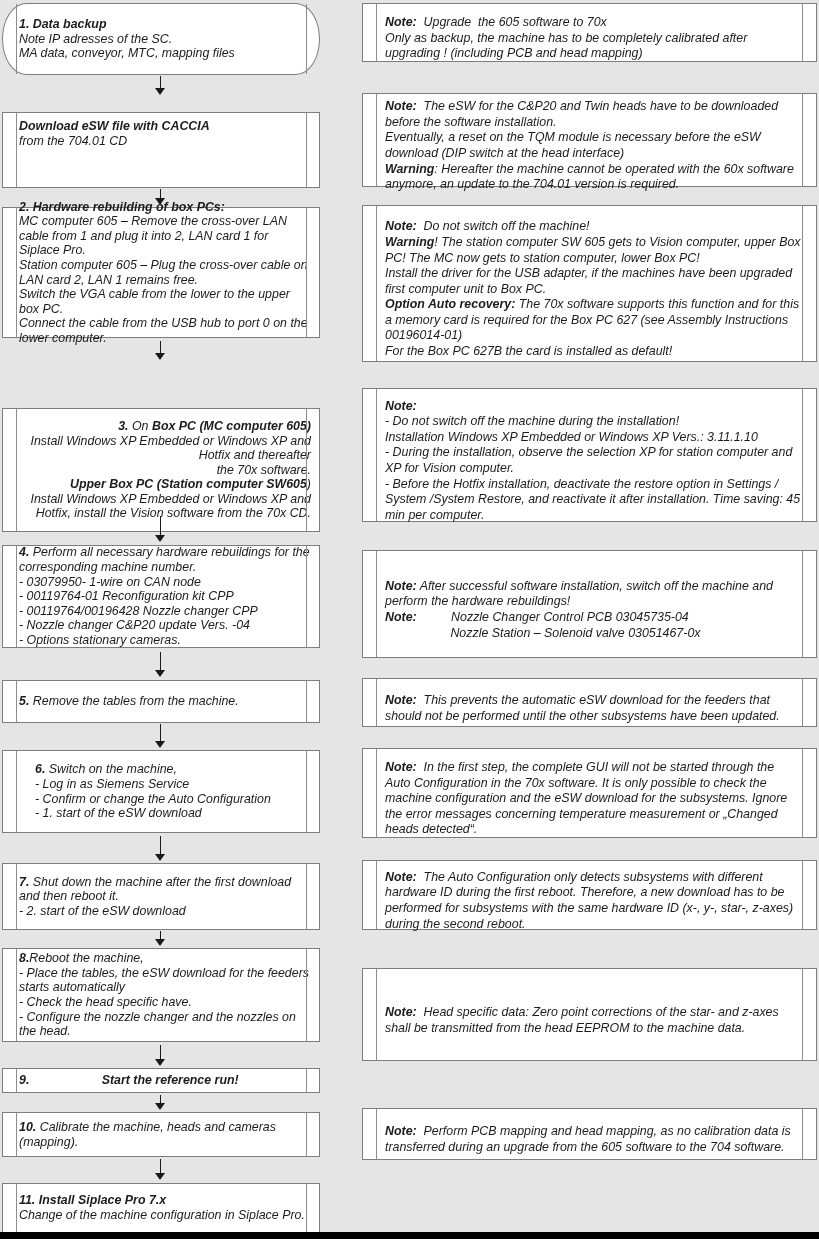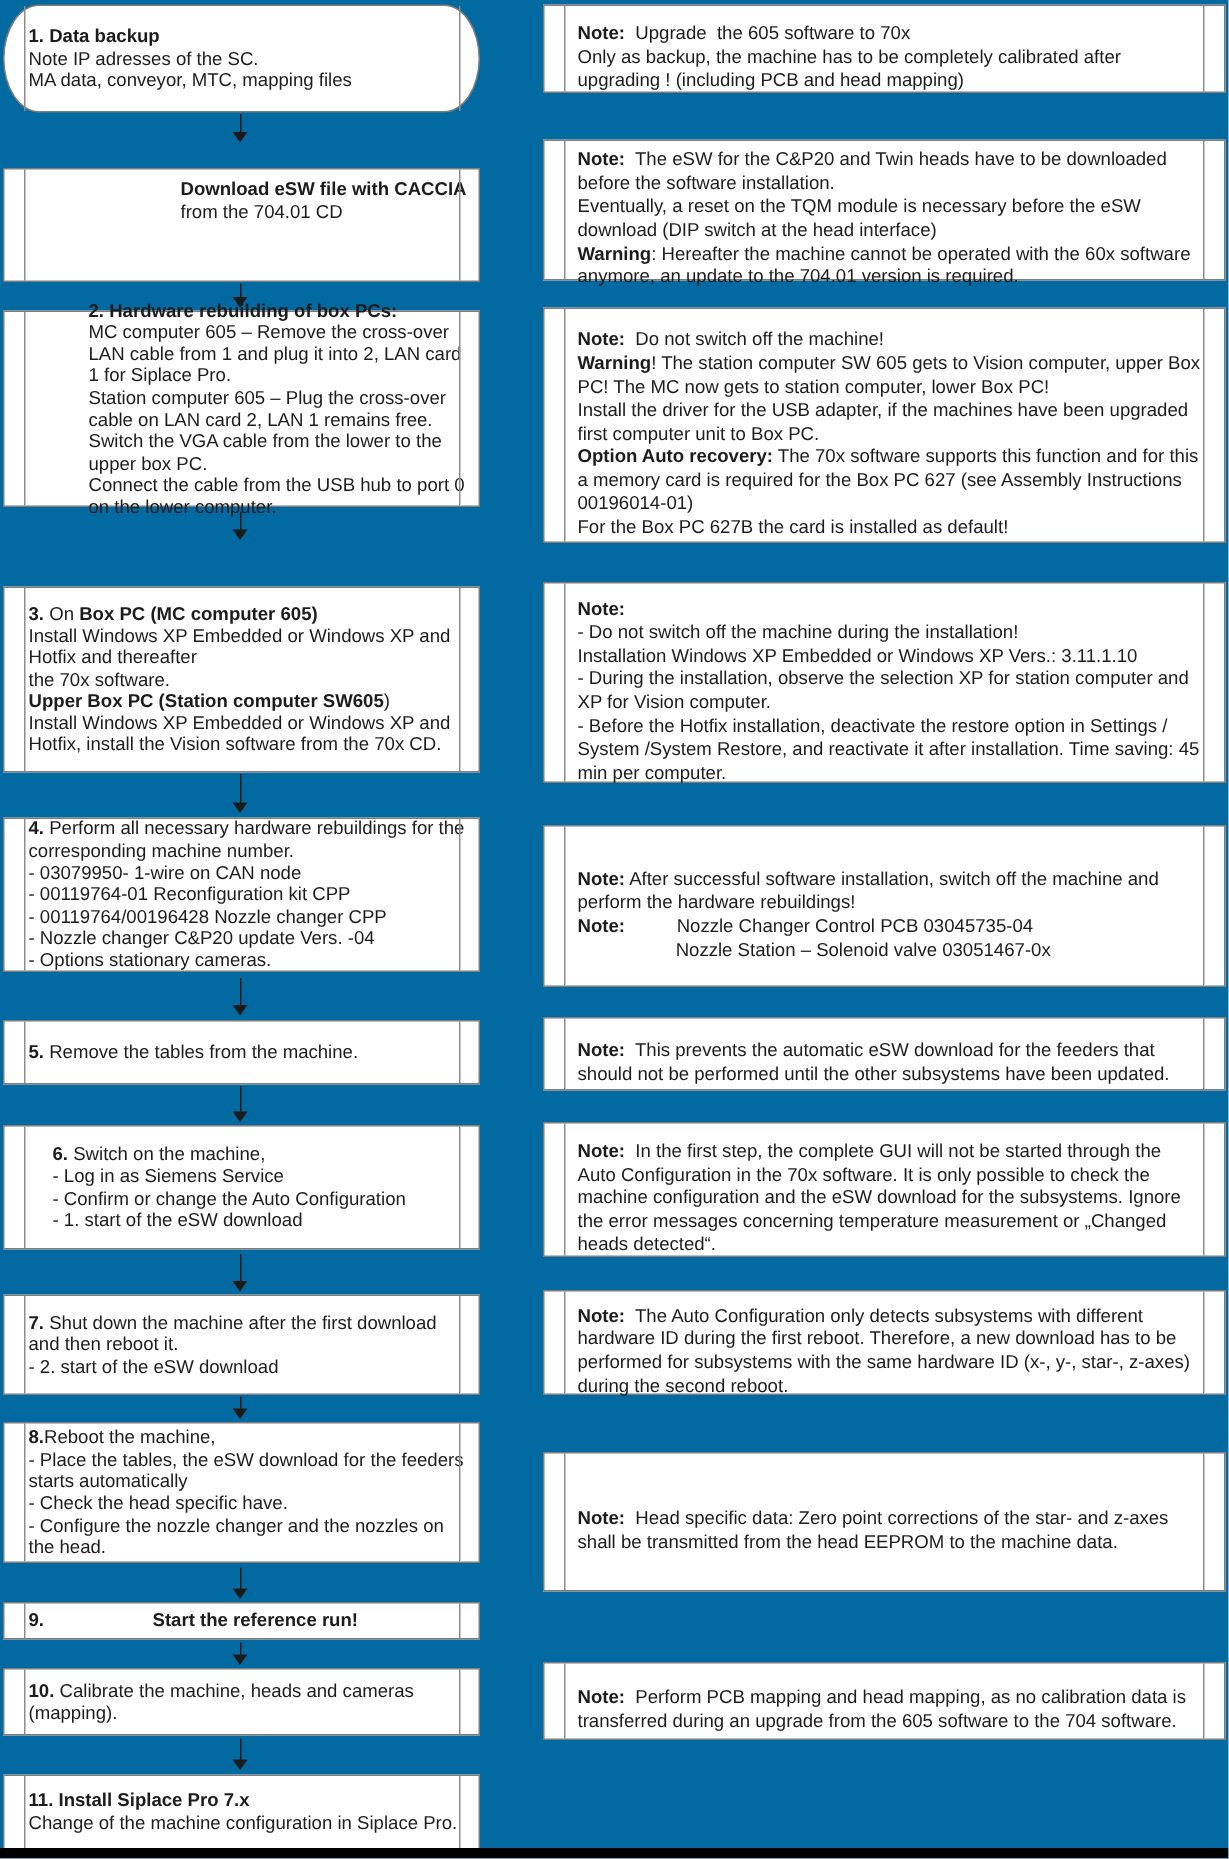--- a/index.html
+++ b/index.html
@@ -1,25 +1,25 @@
 <!DOCTYPE html>
 <html><head>
 <meta charset="utf-8">
 <style>
   html,body{margin:0;padding:0;background:#fff;}
   #page{
-    position:relative;width:819px;height:1239px;background:#0369a1;overflow:hidden;
-    font-family:"Liberation Sans","DejaVu Sans",sans-serif;color:#1c1c1c;
+    position:relative;width:819px;height:1239px;background:#e5e5e5;overflow:hidden;
+    font-family:"Liberation Sans","DejaVu Sans",sans-serif;color:#1c1c1c;font-style:italic;
   }
   .box{
     position:absolute;box-sizing:border-box;background:#fff;
     border:1px solid #7d7d7d;
     display:flex;flex-direction:column;justify-content:center;
   }
-  .box.vtop{justify-content:flex-start;align-items:flex-end;}
+  .box.vtop{justify-content:flex-start;}
   .bar{position:absolute;top:0;bottom:0;width:0;border-left:1px solid #8d8d8d;}
   .step{left:2px;width:318px;font-size:12.4px;line-height:14.6px;}
   .step .bar.l{left:13px}
   .step .bar.r{right:12px}
   .step .content{padding:3px 8px 3px 16px;}
   .step.rounded{border-radius:24px / 50%;}
   .note{left:362px;width:455px;font-size:12.4px;line-height:15.6px;}
   .note .bar.l{left:13px}
   .note .bar.r{right:13px}
   .note .content{padding:3px 15px 3px 22px;margin-top:12px;}
@@ -51,32 +51,32 @@
         </div>
       </div>
       <div class="box step vtop" style="top: 112px; height: 76px;">
         <div class="bar l"></div>
         <div class="bar r"></div>
         <div class="content" style="padding-top: 6px;">
           <div class="line"><span class="seg b">Download eSW file with CACCIA</span></div>
           <div class="line"><span class="seg">from the 704.01 CD</span></div>
         </div>
       </div>
-      <div class="box step" style="top: 207px; height: 131px; padding-left: 40px;">
+      <div class="box step" style="top: 207px; height: 131px;">
         <div class="bar l"></div>
         <div class="bar r"></div>
         <div class="content">
           <div class="line"><span class="seg b">2. Hardware rebuilding of box PCs:</span></div>
           <div class="line"><span class="seg">MC computer 605 – Remove the cross-over LAN cable from 1 and plug it into 2, LAN card 1 for Siplace Pro.</span></div>
           <div class="line"><span class="seg">Station computer 605 – Plug the cross-over cable on LAN card 2, LAN 1 remains free.</span></div>
           <div class="line"><span class="seg">Switch the VGA cable from the lower to the upper box PC.</span></div>
           <div class="line"><span class="seg">Connect the cable from the USB hub to port 0 on the lower computer.</span></div>
         </div>
       </div>
-      <div class="box step" style="top: 391px; height: 124px;">
+      <div class="box step" style="top: 408px; height: 124px; text-align: right;">
         <div class="bar l"></div>
         <div class="bar r"></div>
         <div class="content">
           <div class="line"><span class="seg b">3.</span><span class="seg"> On </span><span class="seg b">Box PC (MC computer 605)</span></div>
           <div class="line"><span class="seg">Install Windows XP Embedded or Windows XP and Hotfix and thereafter</span></div>
           <div class="line"><span class="seg">the 70x software.</span></div>
           <div class="line"><span class="seg b">Upper Box PC (Station computer SW605</span><span class="seg">)</span></div>
           <div class="line"><span class="seg">Install Windows XP Embedded or Windows XP and Hotfix, install the Vision software from the 70x CD.</span></div>
         </div>
       </div>

